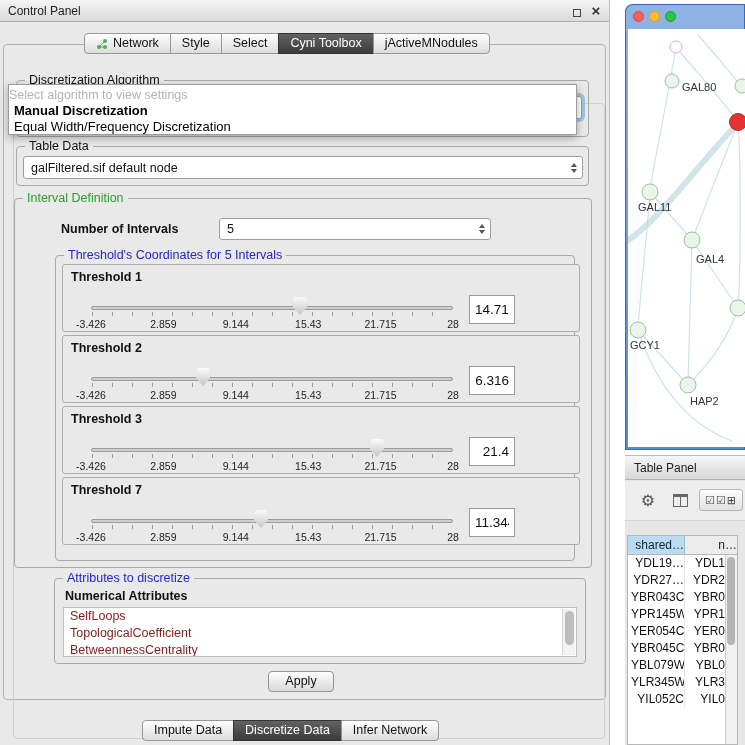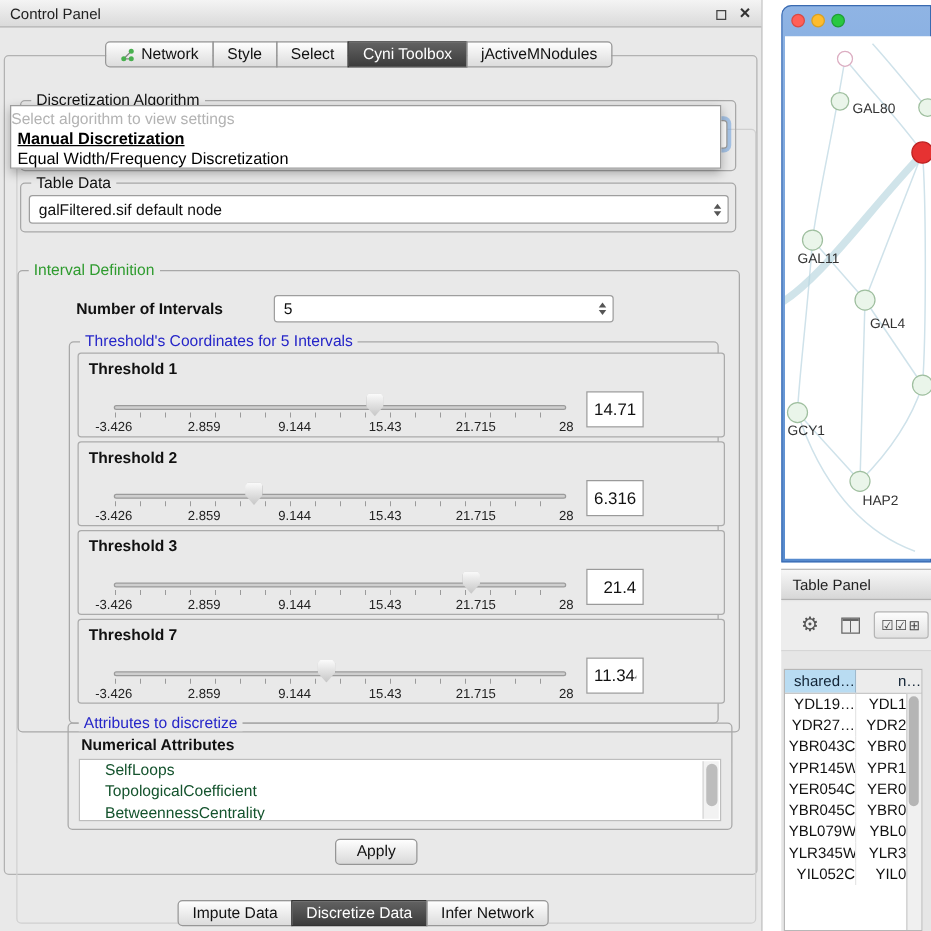--- a/index.html
+++ b/index.html
@@ -41,21 +41,21 @@
 
   
   .group { position:absolute; border:1px solid #a8a8a8; border-radius:4px; }
   .group-label { position:absolute; top:-8px; left:8px; background:#e9e9e9;
     padding:0 4px; font-size:12.5px; color:#111; white-space:nowrap; }
   .group-label.green { color:#2e9b2e; }
   .group-label.blue { color:#2525c8; }
 
   .group-algo { left:16px; top:80px; width:573px; height:57px; }
   .group-td   { left:16px; top:146px; width:573px; height:40px; }
-  .group-int  { left:14px; top:216px; width:578px; height:370px; }
+  .group-int  { left:14px; top:198px; width:578px; height:370px; }
   .group-thr  { left:40px; top:56px;  width:520px; height:306px; }
   .group-attr { left:54px; top:578px; width:532px; height:86px; }
 
   
   .combo { position:absolute; background:#fff; border:1px solid #9e9e9e; border-radius:3px;
     display:flex; align-items:center; font-size:12.5px; color:#111;gap:26px; }
   .combo-text { flex:1; padding-left:7px; white-space:nowrap; overflow:hidden; }
   .stepper { width:16px; height:100%; display:flex; flex-direction:column;
     align-items:center; justify-content:center; gap:2px; }
   .tri-up { width:0; height:0; border-left:3.5px solid transparent;
@@ -66,21 +66,21 @@
     box-shadow:0 0 0 3px rgba(110,163,224,.55); }
   .combo-td { left:6px; top:9px; width:560px; height:23px; }
   .combo-n { left:204px; top:19px; width:272px; height:22px; }
 
   
   .popup { position:absolute; left:8px; top:84px; width:569px; height:51px;
     background:#fff; border:1px solid #9c9c9c; box-shadow:0 3px 8px rgba(0,0,0,.3); z-index:40; }
   .popup-placeholder { color:#b3b3b3; font-size:12.5px;
     height:16px; line-height:16px; margin-top:2px; }
   .popup-opt { font-size:13px; height:16px; line-height:16px; padding-left:5px; color:#000; cursor:default; }
-  .popup-opt.bold { font-weight:bold;text-decoration:underline; }
+  .popup-opt.bold { font-weight:bold; }
 
   .lbl-intervals { position:absolute; left:46px; top:23px; font-weight:bold; font-size:12.5px; color:#111; }
 
   
   .thr-block { position:absolute; left:6px; width:518px; height:68px;
     border:1px solid #ababab; border-radius:3px; background:#e9e9e9; }
   .thr-1{top:8px} .thr-2{top:79px} .thr-3{top:150px} .thr-4{top:221px}
   .thr-label { position:absolute; left:8px; top:5px; font-weight:bold; font-size:12.5px; color:#111; }
   .slider { position:absolute; left:28px; top:32px; width:362px; height:34px; }
   .slider-groove { position:absolute; left:0; top:9px; width:100%; height:4px;
@@ -95,21 +95,21 @@
   .tick-lbl { position:absolute; transform:translateX(-50%); font-size:10.5px; color:#222; white-space:nowrap; }
   .p0{left:0} .p1{left:20%} .p2{left:40%} .p3{left:60%} .p4{left:80%} .p5{left:100%}
   .thr-value { position:absolute; left:406px; top:30px; width:46px; height:29px;
     border:1px solid #9a9a9a; background:#fff; font-size:13.5px; text-align:right;
     padding:0 5px; font-family:inherit; color:#111; }
 
   
   .lbl-numattr { position:absolute; left:10px; top:10px; font-weight:bold; font-size:12.5px; color:#111; }
   .attr-list { position:absolute; left:8px; top:28px; width:514px; height:50px;
     background:#fff; border:1px solid #bdbdbd; overflow:hidden; }
-  .attr-item { font-size:12.5px; height:17px; line-height:17px; padding-left:20px; color:#14532d; cursor:default; }
+  .attr-item { font-size:12.5px; height:17px; line-height:17px; padding-left:6px; color:#7f1d1d; cursor:default; }
   .attr-scroll { position:absolute; right:1px; top:1px; width:13px; height:46px;
     background:#f2f2f2; border-left:1px solid #d5d5d5; }
   .attr-thumb { position:absolute; left:2px; top:2px; width:9px; height:34px;
     background:#bdbdbd; border-radius:5px; }
 
   .apply-btn { position:absolute; left:268px; top:671px; width:66px; height:21px;
     border:1px solid #959595; border-radius:4px; background:linear-gradient(#fefefe,#d9d9d9);
     font-size:12.5px; text-align:center; line-height:19px; color:#111; cursor:default; }
 
   

